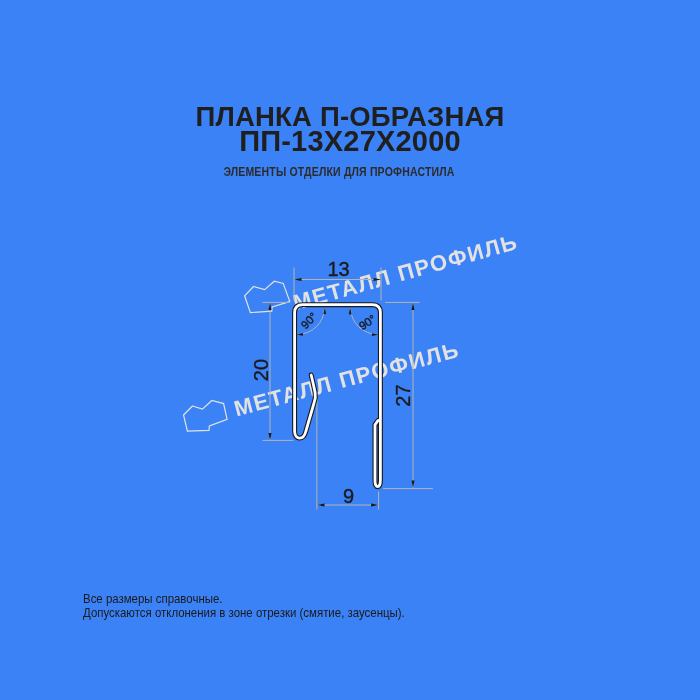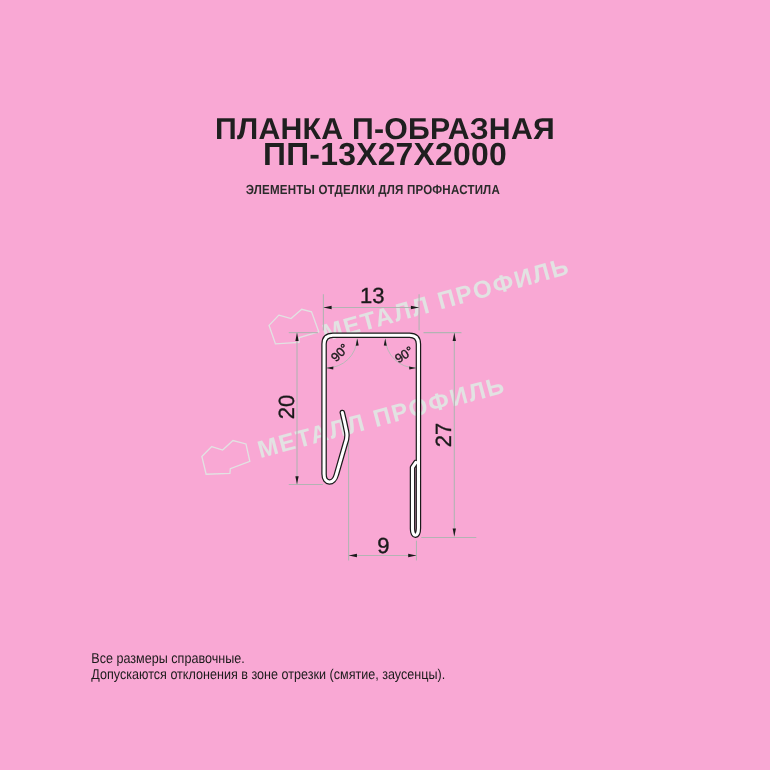--- a/index.html
+++ b/index.html
@@ -1,16 +1,16 @@
 <!DOCTYPE html>
 <html><head>
 <meta charset="utf-8">
 <style>
   html,body{margin:0;padding:0;background:#fff;}
-  #page{position:relative;width:700px;height:700px;background:#f9a8d4;overflow:hidden;
+  #page{position:relative;width:700px;height:700px;background:#3b82f6;overflow:hidden;
         font-family:"Liberation Sans", sans-serif;}
   .ttl{position:absolute;left:0;width:700px;text-align:center;color:#1f1f1f;
        font-weight:bold;white-space:nowrap;}
   #t1{top:100.5px;font-size:27.5px;letter-spacing:0.2px;}
   #t2{top:125px;font-size:29px;letter-spacing:0.2px;}
   #sub{position:absolute;left:0;top:164.5px;width:700px;text-align:center;color:#2b2b2b;
        font-weight:bold;font-size:12px;letter-spacing:0.2px;transform:translateX(-11px) scaleX(0.875);transform-origin:350px 0;}
   #foot{position:absolute;left:83px;top:592px;color:#1a1a1a;font-size:13px;line-height:14px;transform:scaleX(0.88);transform-origin:0 0;}
   svg{position:absolute;left:0;top:0;}
 </style>

